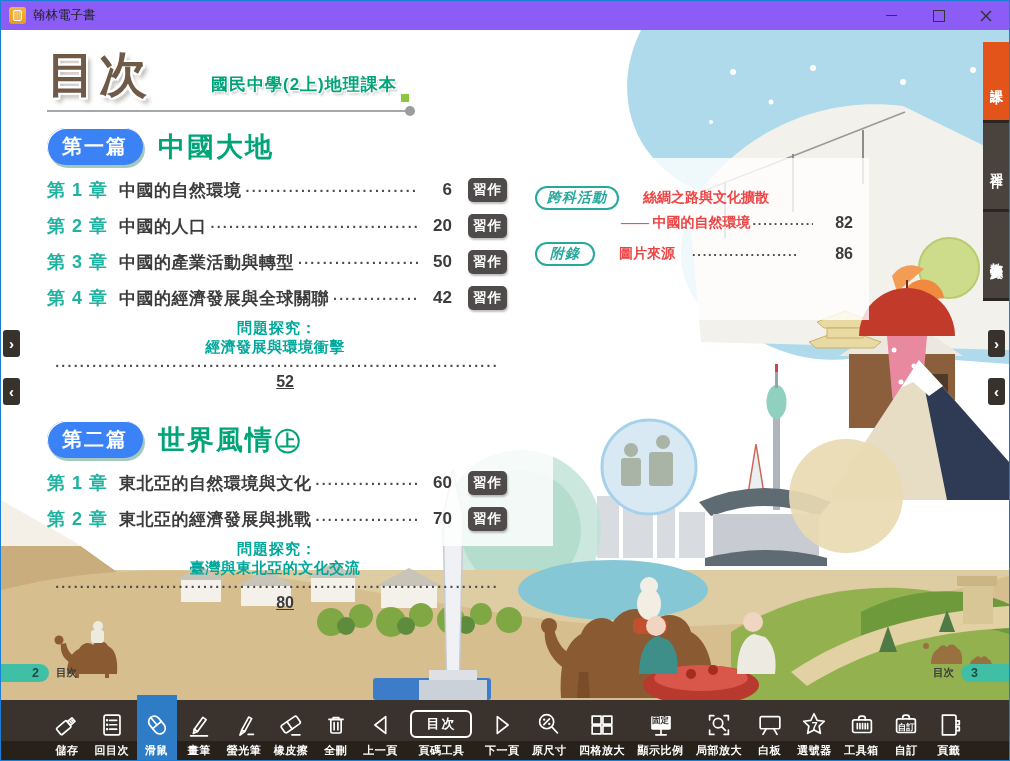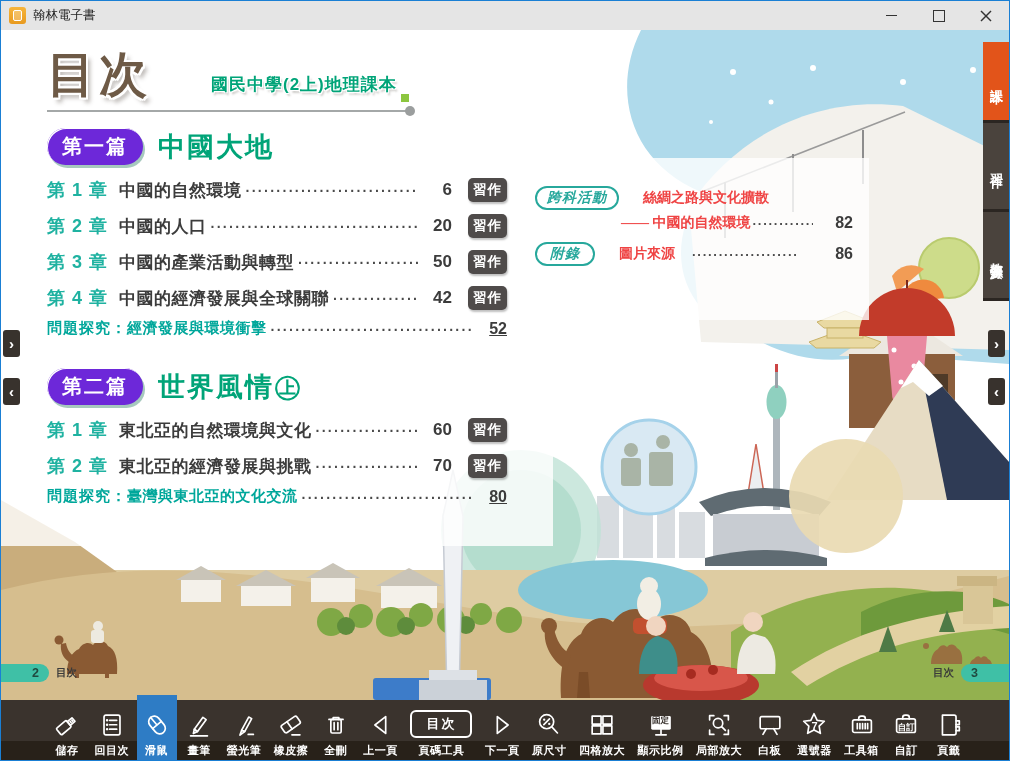--- a/index.html
+++ b/index.html
@@ -1,19 +1,19 @@
 <!DOCTYPE html>
 <html><head>
 <meta charset="utf-8">
 <style>
   html,body{margin:0;padding:0;background:#e9e9e9;font-family:"Liberation Sans","DejaVu Sans",sans-serif;}
   .window{position:relative;width:1010px;height:761px;background:#fff;border:1px solid #1a7fd4;box-sizing:border-box;overflow:hidden;}
 
   
-  .titlebar{height:29px;display:flex;align-items:center;padding-left:8px;background:#e5e5e5;}
+  .titlebar{height:29px;display:flex;align-items:center;padding-left:8px;background:#8b5cf6;}
   .app-icon{width:17px;height:17px;border-radius:3px;background:linear-gradient(#f6b53c,#e89a1f);margin-right:7px;position:relative;flex:none;}
   .app-icon::before{content:"";position:absolute;left:4px;top:3px;right:4px;bottom:3px;border:1.2px solid #fff;border-radius:2px;background:rgba(255,255,255,.25);}
   .win-title{font-size:12.5px;color:#222;}
   .win-controls{margin-left:auto;display:flex;height:100%;}
   .wc{width:47px;height:100%;display:flex;align-items:center;justify-content:center;cursor:default;}
   .wc-min i{display:block;width:11px;border-top:1.5px solid #333;}
   .wc-max i{display:block;width:10px;height:10px;border:1.2px solid #333;}
 
   
   .content{position:relative;width:1008px;height:670px;background:#fff;overflow:hidden;}
@@ -25,32 +25,32 @@
   .toc-title{margin:0;font-size:48px;line-height:1.05;font-weight:800;color:#6e5a46;letter-spacing:4px;
     text-shadow:-2px -2px 0 #fff,2px -2px 0 #fff,-2px 2px 0 #fff,2px 2px 0 #fff,0 -2px 0 #fff,0 2px 0 #fff,-2px 0 0 #fff,2px 0 0 #fff,4px 5px 4px rgba(60,50,40,.35);}
   .subtitle-wrap{position:relative;margin-left:60px;margin-bottom:4px;}
   .subtitle{font-size:17px;font-weight:800;color:#00a478;letter-spacing:1px;
     text-shadow:-1px -1px 0 #fff,1px -1px 0 #fff,-1px 1px 0 #fff,1px 1px 0 #fff,2px 3px 2px rgba(60,50,40,.25);}
   .green-sq{position:absolute;right:-12px;bottom:-6px;width:8px;height:8px;background:#8cc63f;}
   .divider{position:relative;margin:10px 0 16px;width:360px;border-top:2px solid #a4a8a8;}
   .divider::after{content:"";position:absolute;right:-8px;top:-6px;width:10px;height:10px;border-radius:50%;background:#9b9e9e;}
 
   .sec-head{display:flex;align-items:center;gap:15px;margin:14px 0 13px;}
-  .sec-badge{background:#6d28d9;color:#fff;font-size:20px;font-weight:800;padding:5px 15px;border-radius:20px;letter-spacing:2px;box-shadow:2px 3px 0 rgba(0,100,70,.35), 1px 1px 0 #fff inset;}
+  .sec-badge{background:#3b82f6;color:#fff;font-size:20px;font-weight:800;padding:5px 15px;border-radius:20px;letter-spacing:2px;box-shadow:2px 3px 0 rgba(0,100,70,.35), 1px 1px 0 #fff inset;}
   .sec-title{color:#00a478;font-size:27px;font-weight:800;letter-spacing:2px;}
   .sec2{margin-top:30px;}
 
   .toc-row{display:flex;align-items:center;width:460px;margin-bottom:12px;}
   .ch-label{flex:none;width:72px;color:#1fb2a1;font-size:18px;font-weight:800;letter-spacing:1px;}
   .ch-title{flex:none;color:#3c3c3c;font-size:17px;font-weight:700;margin-right:4px;white-space:nowrap;letter-spacing:.5px;}
   .dots{flex:1;overflow:hidden;white-space:nowrap;color:#4a4a4a;font-size:14px;letter-spacing:1.5px;font-weight:700;transform:translateY(1px);}
   .dots::after{content:"········································································";}
   .pg{flex:none;width:34px;text-align:right;font-size:17px;color:#3c3c3c;font-weight:700;}
   .wb-badge{flex:none;margin-left:16px;background:#4f4b4a;color:#fff;font-size:13.5px;font-weight:700;padding:3px 5px;border-radius:5px;letter-spacing:1px;cursor:pointer;box-shadow:1px 2px 2px rgba(0,0,0,.25);}
-  .toc-row.explore{margin-top:-3px;margin-bottom:10px;}
+  .toc-row.explore{margin-top:-3px;margin-bottom:10px;flex-direction:column;}
   .toc-row.explore .ch-label{width:auto;font-size:15px;color:#00a79b;margin-right:0;}
   .toc-row.explore .ch-title{font-size:15px;color:#00a79b;}
   .toc-row.explore .pg{font-size:16px;text-decoration:underline;}
 
   
   .extras{position:absolute;left:534px;top:156px;width:318px;z-index:3;}
   .ex-row{display:flex;align-items:center;gap:15px;}
   .ex-badge{flex:none;border:2px solid #27a89c;color:#27a89c;border-radius:16px;padding:1px 10px;font-size:14px;font-weight:700;font-style:italic;letter-spacing:1px;margin-right:9px;background:rgba(255,255,255,.7);}
   .ex-title{color:#ef4444;font-size:14px;font-weight:700;white-space:nowrap;font-family:Liberation Serif, serif;}
   .ex-line2{display:flex;align-items:center;margin:4px 0 10px 86px;}

